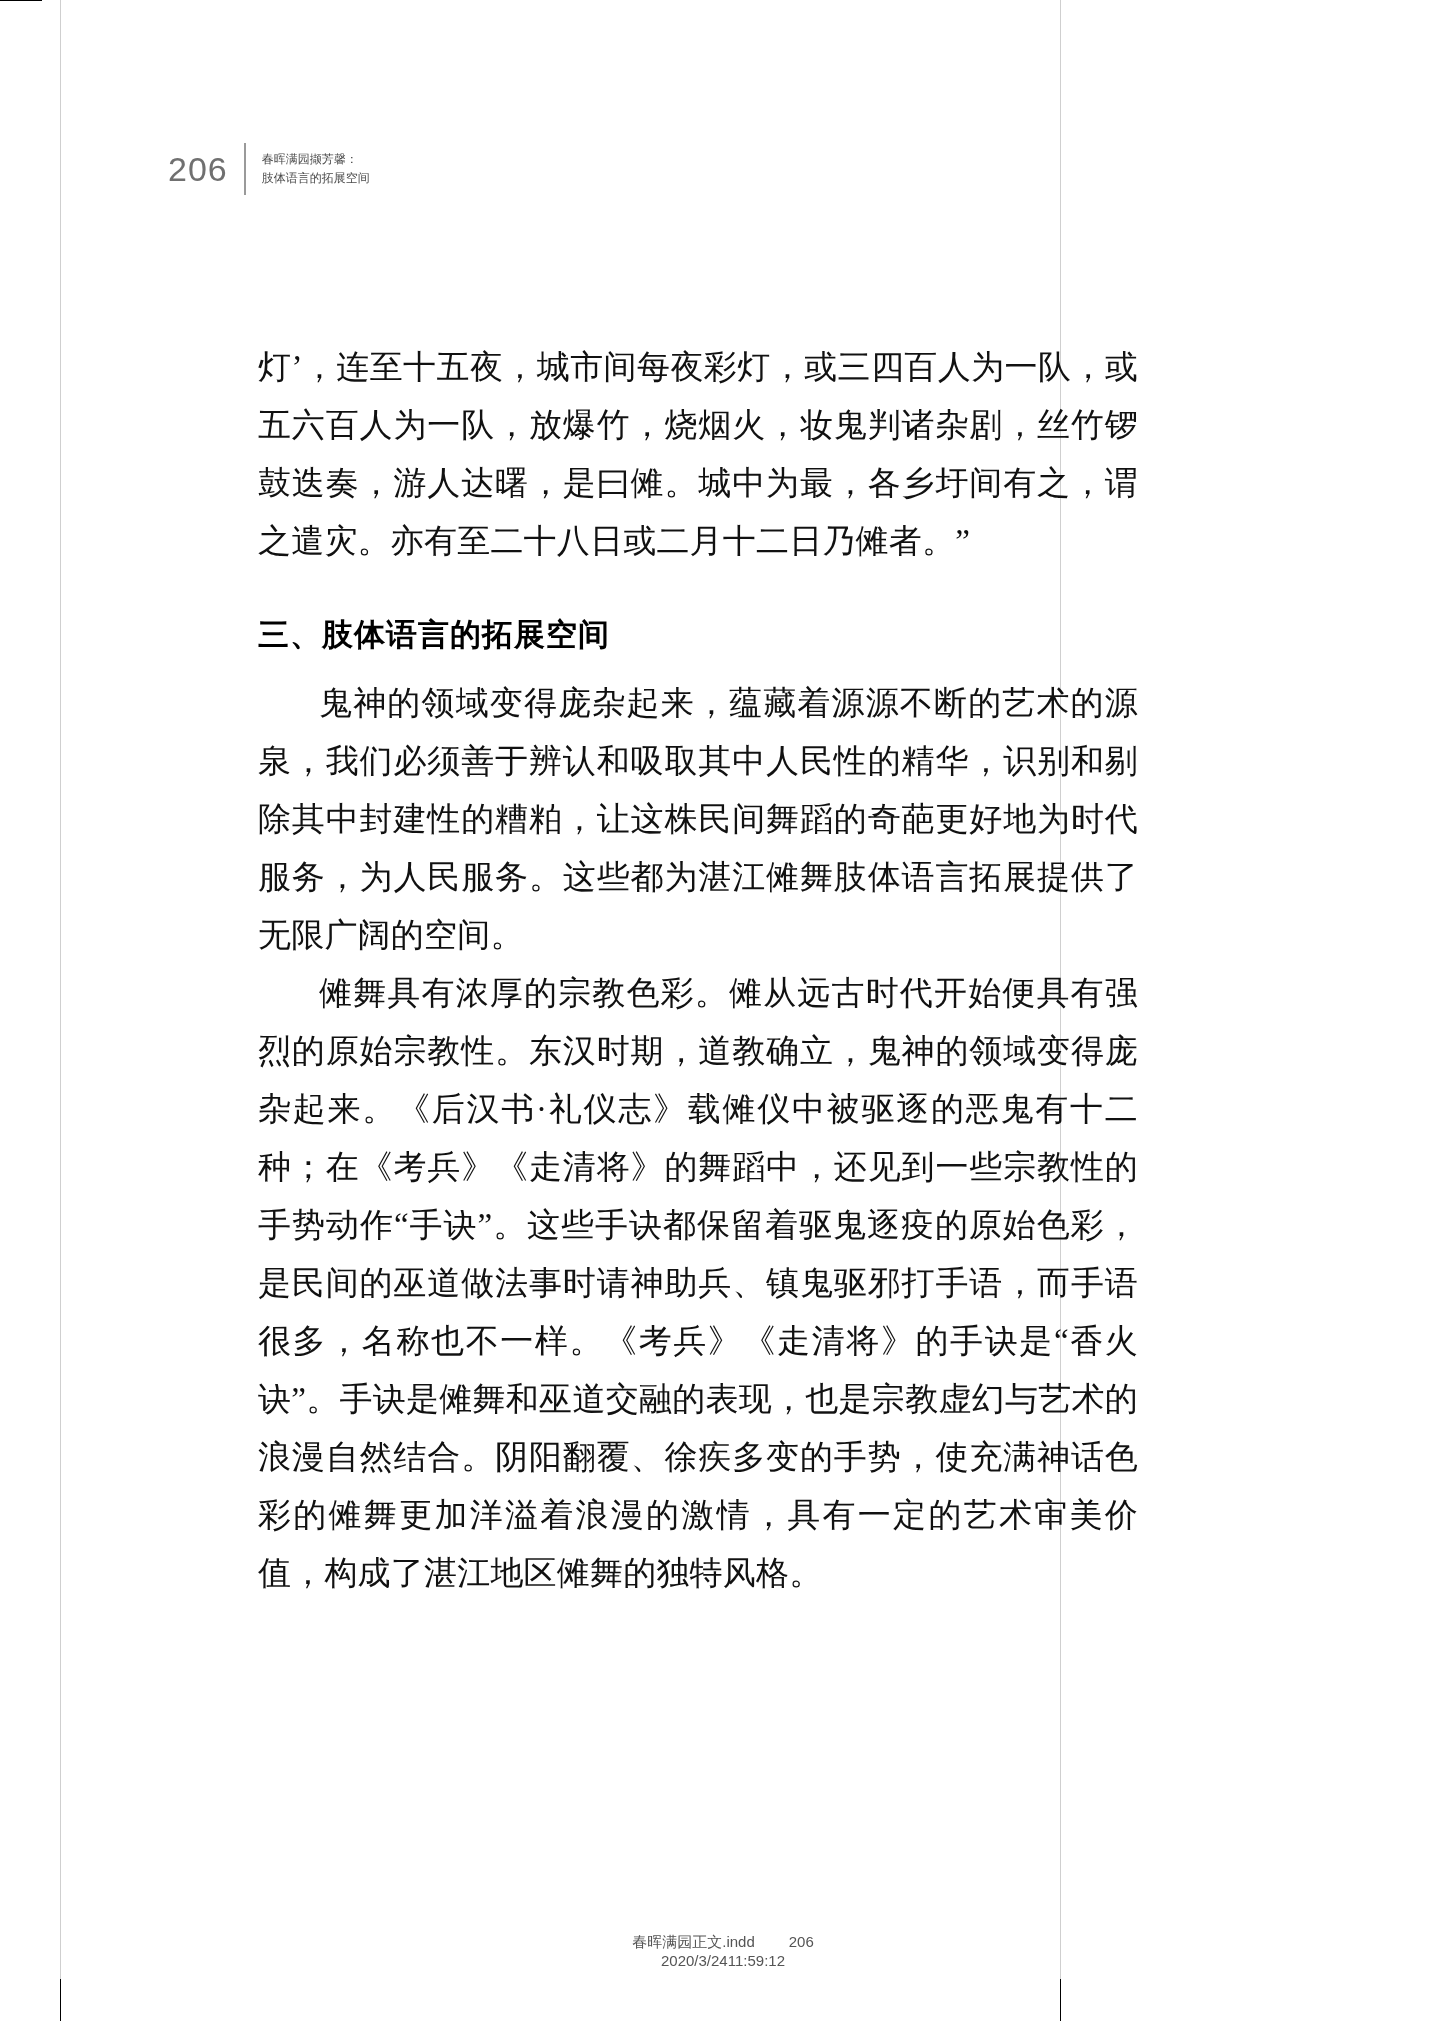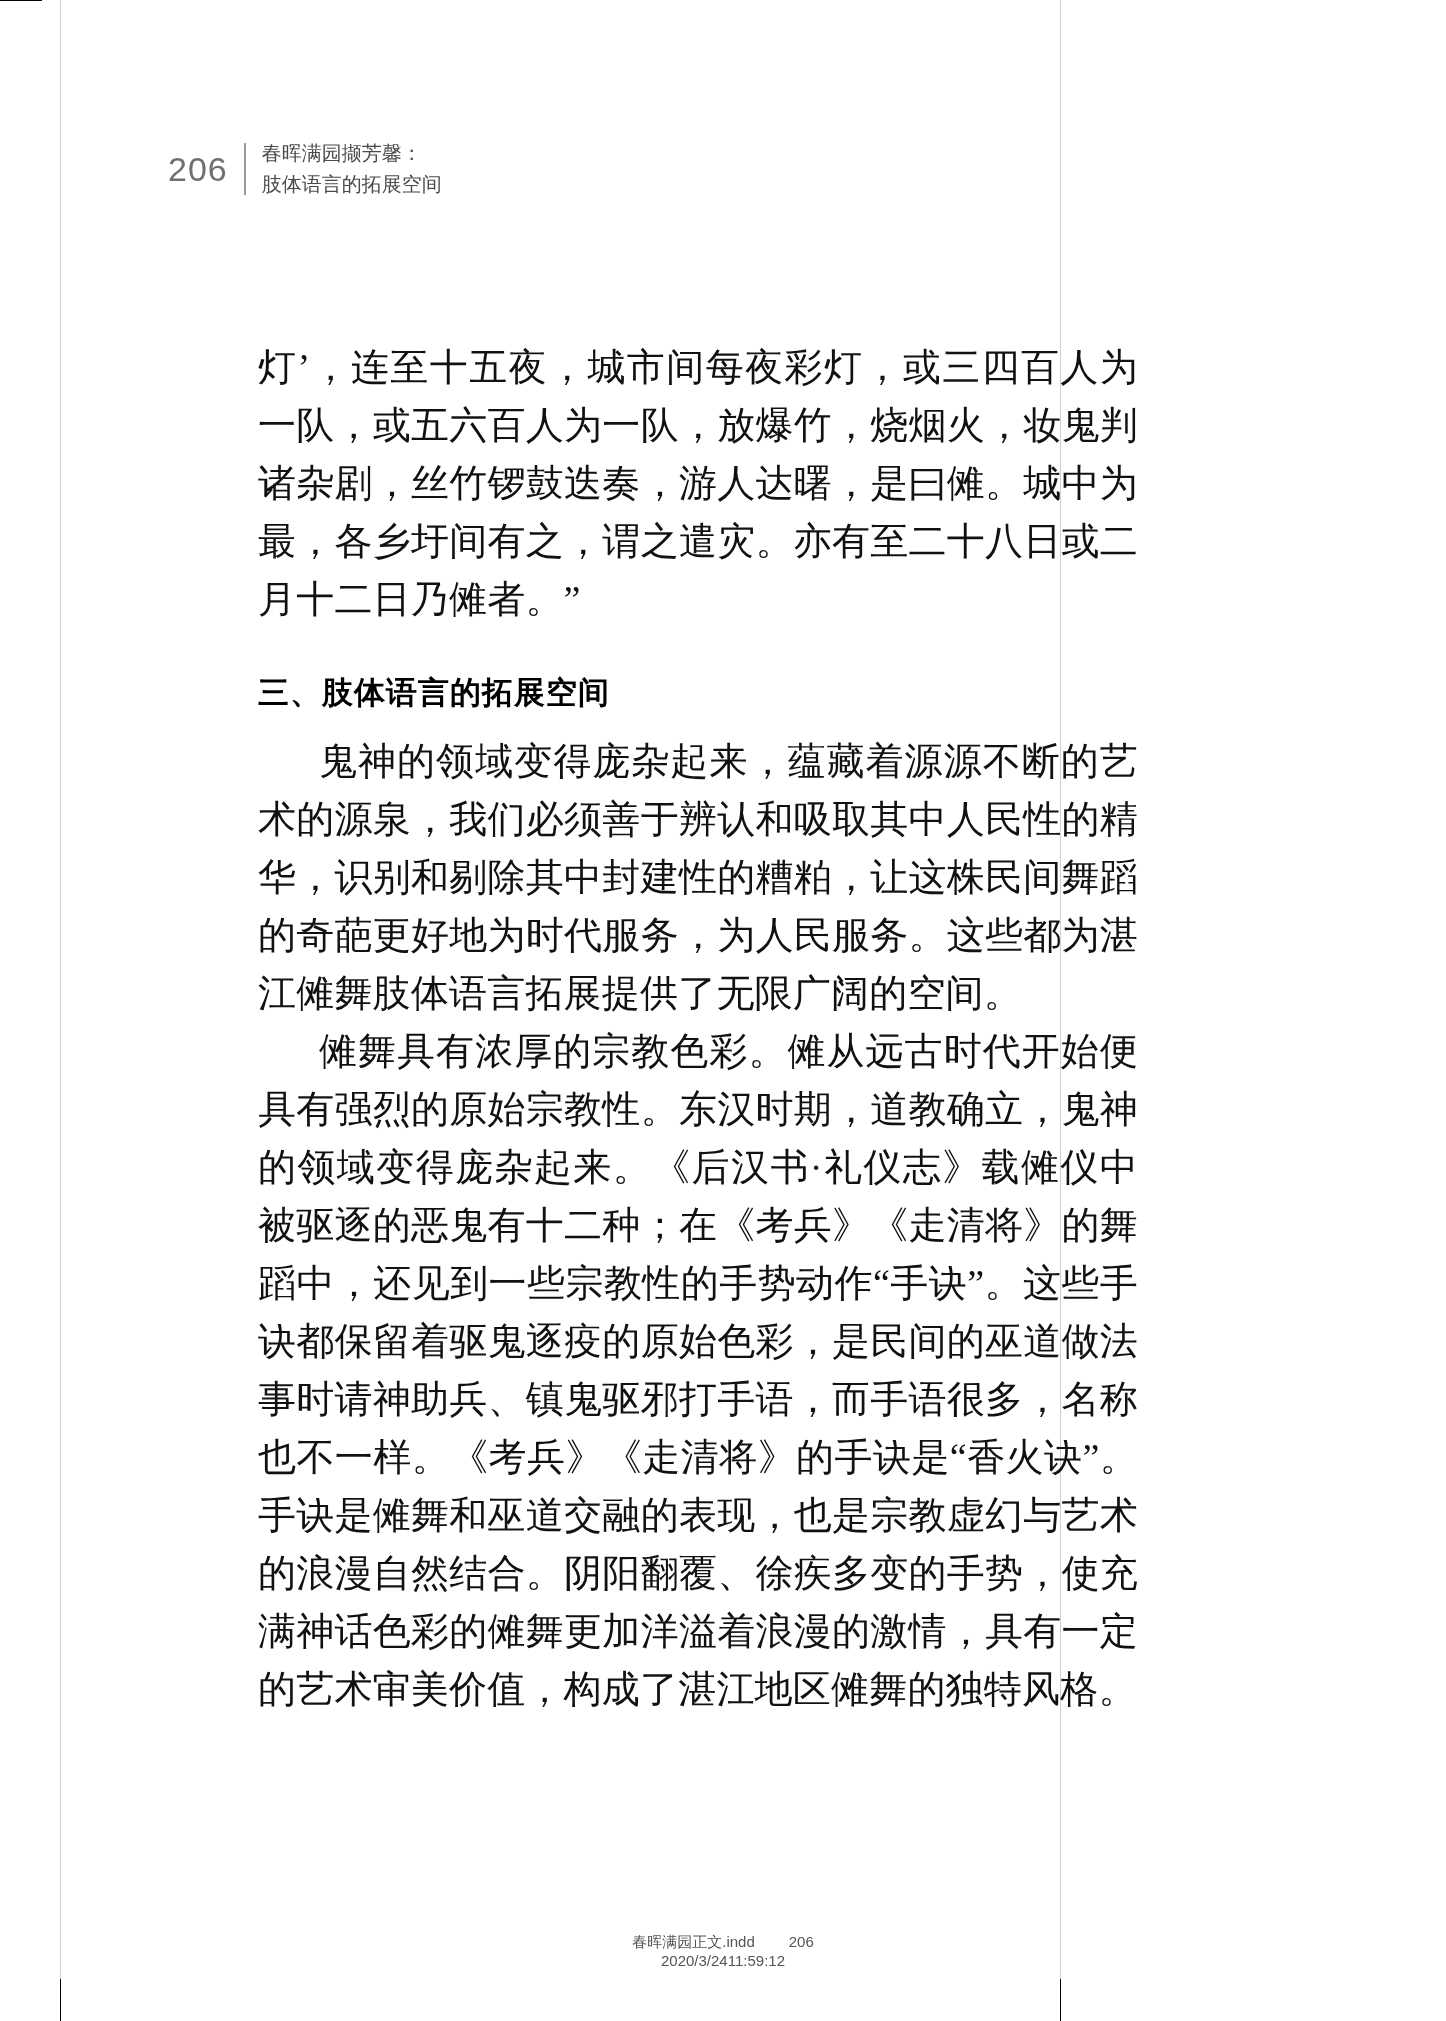--- a/index.html
+++ b/index.html
@@ -55,35 +55,35 @@
   }
   .rh-divider {
     width: 2px;
     height: 52px;
     background: #9a9a9a;
     margin-right: 16px;
   }
   .rh-titles {
     font-family: "Liberation Sans", sans-serif;
     color: #4a4a4a;
-    font-size: 20px;
+    font-size: 12px;
     line-height: 1.55;
   }
   .rh-titles div { white-space: nowrap; }
 
   
   .content {
     position: absolute;
     left: 258px;
     top: 338px;
     width: 880px;
   }
   p.para {
     margin: 0 0 0 0;
-    font-size: 38px;
+    font-size: 33px;
     line-height: 58px;
     text-align: justify;
     text-justify: inter-ideograph;
     letter-spacing: 0.2px;
     color: #111;
   }
   p.indent { text-indent: 61px; }
 
   h2.section {
     margin: 44px 0 18px 0;

